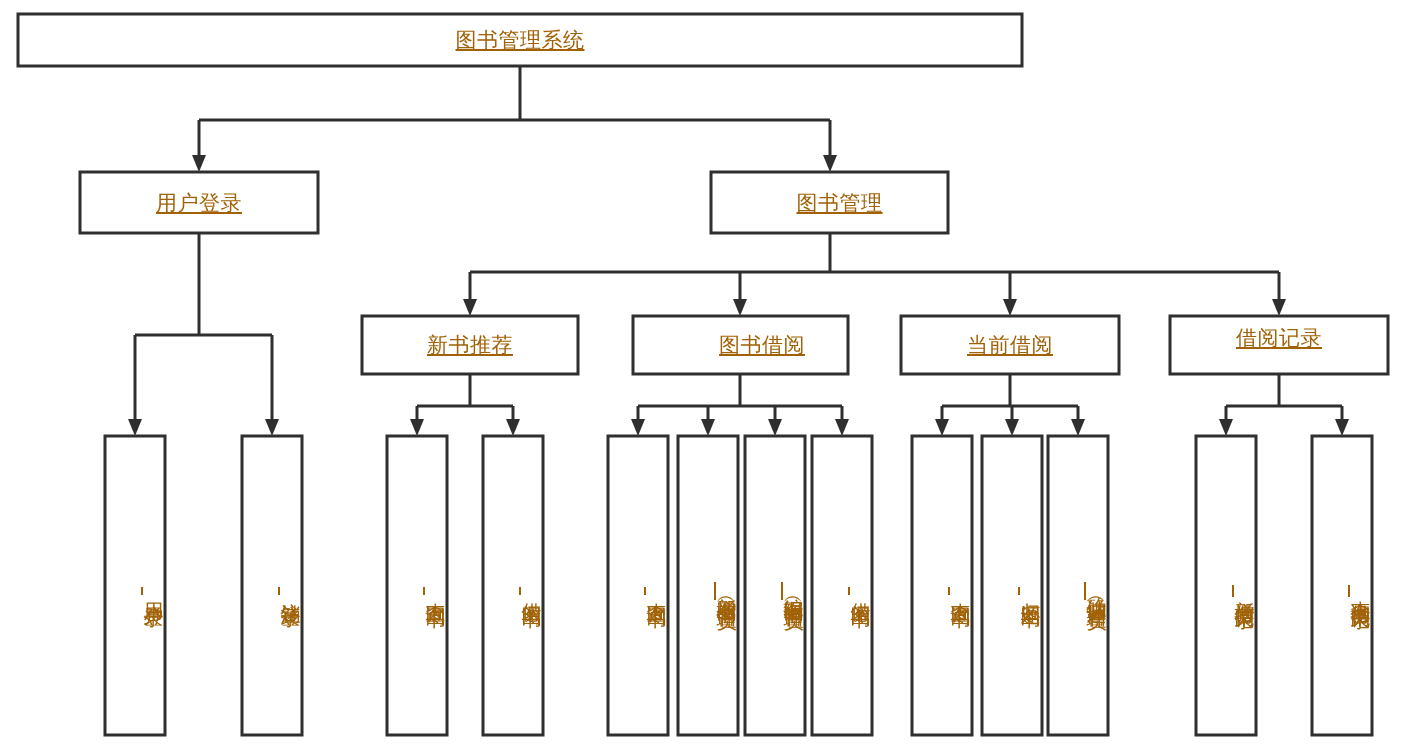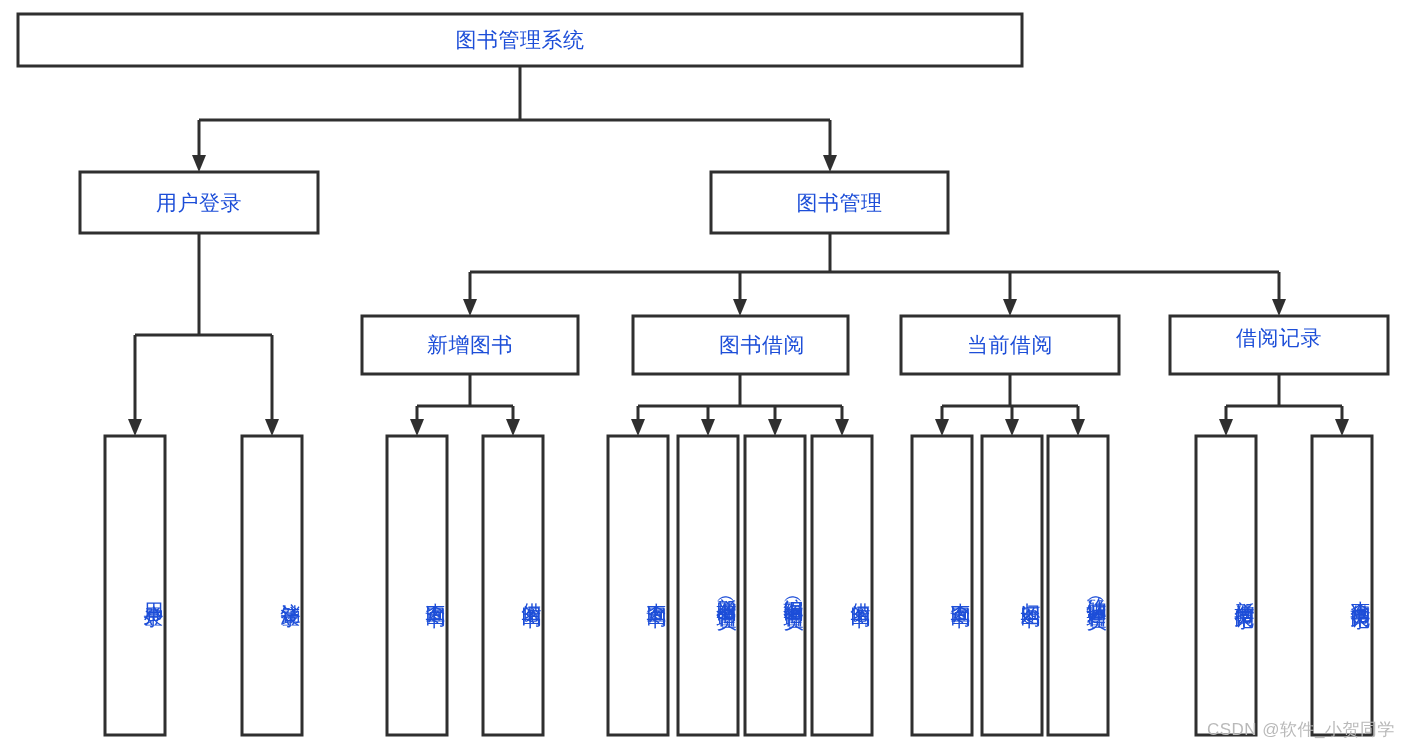--- a/index.html
+++ b/index.html
@@ -38,26 +38,27 @@
     stroke-linecap: butt;
   }
   .arrowhead {
     fill: #2f2f2f;
   }
   .node-label {
     position: absolute;
     display: flex;
     align-items: center;
     justify-content: center;
-    color: #1d4ed8;
+    color: #a16207;
     font-size: 21px;
     letter-spacing: 0.5px;
     pointer-events: none;
     text-align: center;
     line-height: 1.12;
+    text-decoration: underline;
   }
   .node-label.vertical {
     writing-mode: vertical-rl;
     text-orientation: upright;
     align-items: flex-start;
     justify-content: center;
     padding-top: 10px;
     box-sizing: border-box;
     letter-spacing: 2px;
     font-size: 20px;
@@ -151,32 +152,31 @@
         <rect x="982" y="436" width="60" height="299" class="box-rect"></rect>
         <rect x="1048" y="436" width="60" height="299" class="box-rect"></rect>
         <rect x="1196" y="436" width="60" height="299" class="box-rect"></rect>
         <rect x="1312" y="436" width="60" height="299" class="box-rect"></rect>
       </g>
   </svg>
   <div id="label-layer">
       <div class="node-label" style="left: 18px; top: 14px; width: 1004px; height: 52px;">图书管理系统</div>
       <div class="node-label" style="left: 80px; top: 172px; width: 238px; height: 61px;">用户登录</div>
       <div class="node-label" style="left: 721px; top: 172px; width: 237px; height: 61px;">图书管理</div>
-      <div class="node-label" style="left: 362px; top: 316px; width: 216px; height: 58px;">新增图书</div>
+      <div class="node-label" style="left: 362px; top: 316px; width: 216px; height: 58px;">新书推荐</div>
       <div class="node-label" style="left: 633px; top: 316px; width: 258px; height: 58px;">图书借阅</div>
       <div class="node-label" style="left: 901px; top: 316px; width: 218px; height: 58px;">当前借阅</div>
       <div class="node-label" style="left: 1170px; top: 316px; width: 218px; height: 44px;">借阅记录</div>
       <div class="node-label vertical" style="left: 105px; top: 436px; width: 60px; height: 299px;">用户登录</div>
       <div class="node-label vertical" style="left: 242px; top: 436px; width: 60px; height: 299px;">注销登录</div>
       <div class="node-label vertical" style="left: 387px; top: 436px; width: 60px; height: 299px;">查询图书</div>
       <div class="node-label vertical" style="left: 483px; top: 436px; width: 60px; height: 299px;">借阅图书</div>
       <div class="node-label vertical" style="left: 608px; top: 436px; width: 60px; height: 299px;">查询图书</div>
       <div class="node-label vertical" style="left: 678px; top: 436px; width: 60px; height: 299px;">新增图书（管理员）</div>
       <div class="node-label vertical" style="left: 745px; top: 436px; width: 60px; height: 299px;">编辑图书（管理员）</div>
       <div class="node-label vertical" style="left: 812px; top: 436px; width: 60px; height: 299px;">借阅图书</div>
       <div class="node-label vertical" style="left: 912px; top: 436px; width: 60px; height: 299px;">查询图书</div>
       <div class="node-label vertical" style="left: 982px; top: 436px; width: 60px; height: 299px;">归还图书</div>
       <div class="node-label vertical" style="left: 1048px; top: 436px; width: 60px; height: 299px;">确认归还（管理员）</div>
       <div class="node-label vertical" style="left: 1196px; top: 436px; width: 60px; height: 299px;">新增借阅记录</div>
       <div class="node-label vertical" style="left: 1312px; top: 436px; width: 60px; height: 299px;">查询借阅记录</div>
     </div>
-  <div class="watermark">CSDN @软件_小贺同学</div>
 </div>
 
 </body></html>

